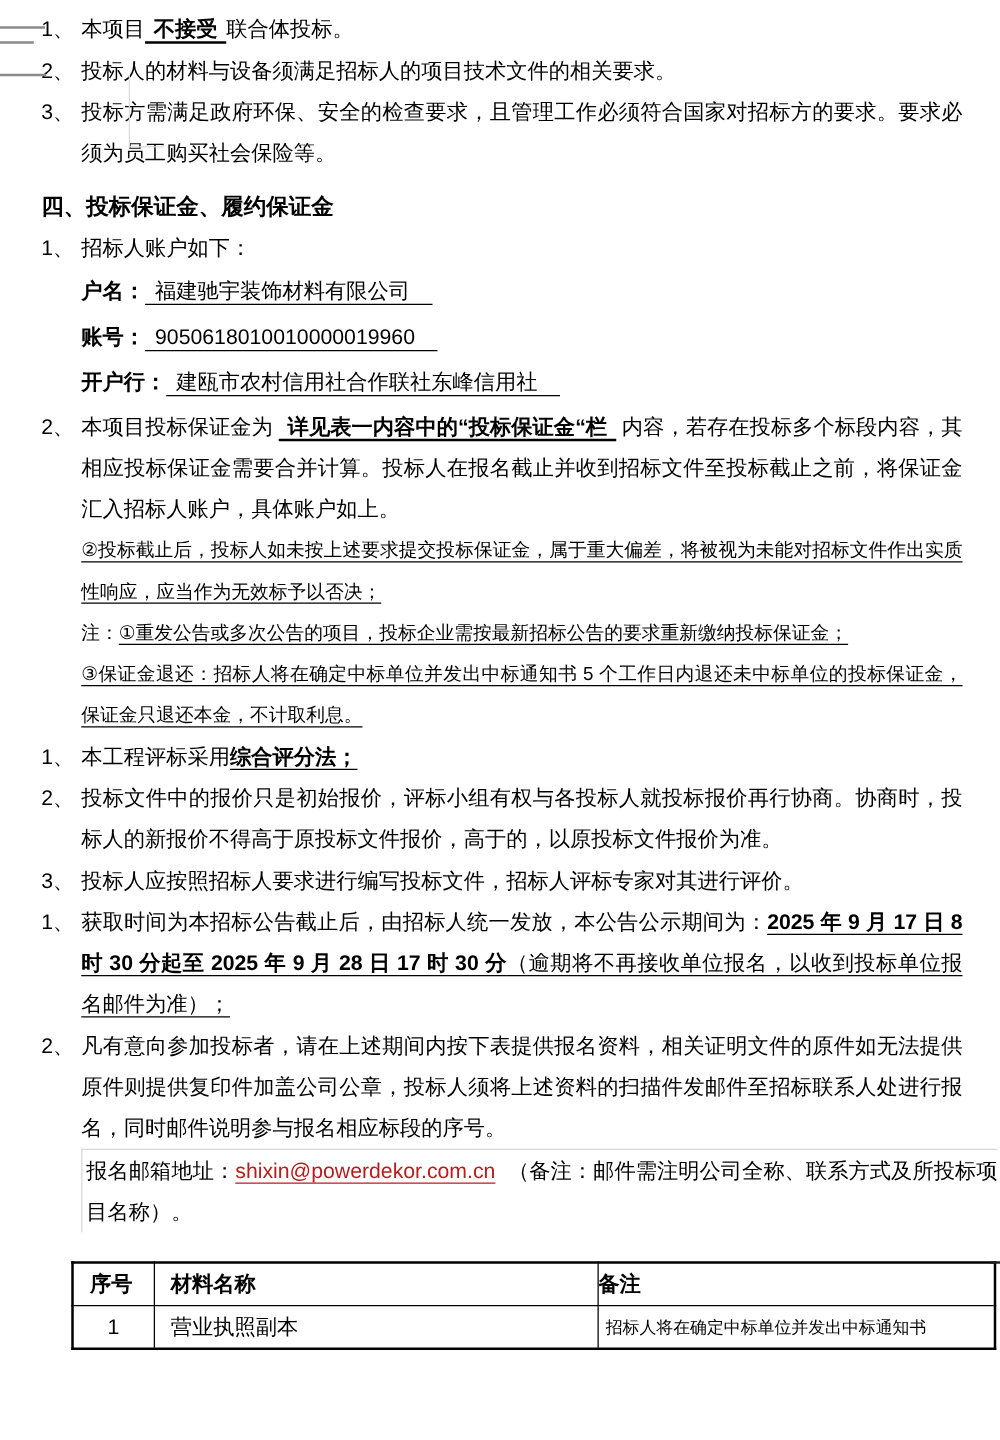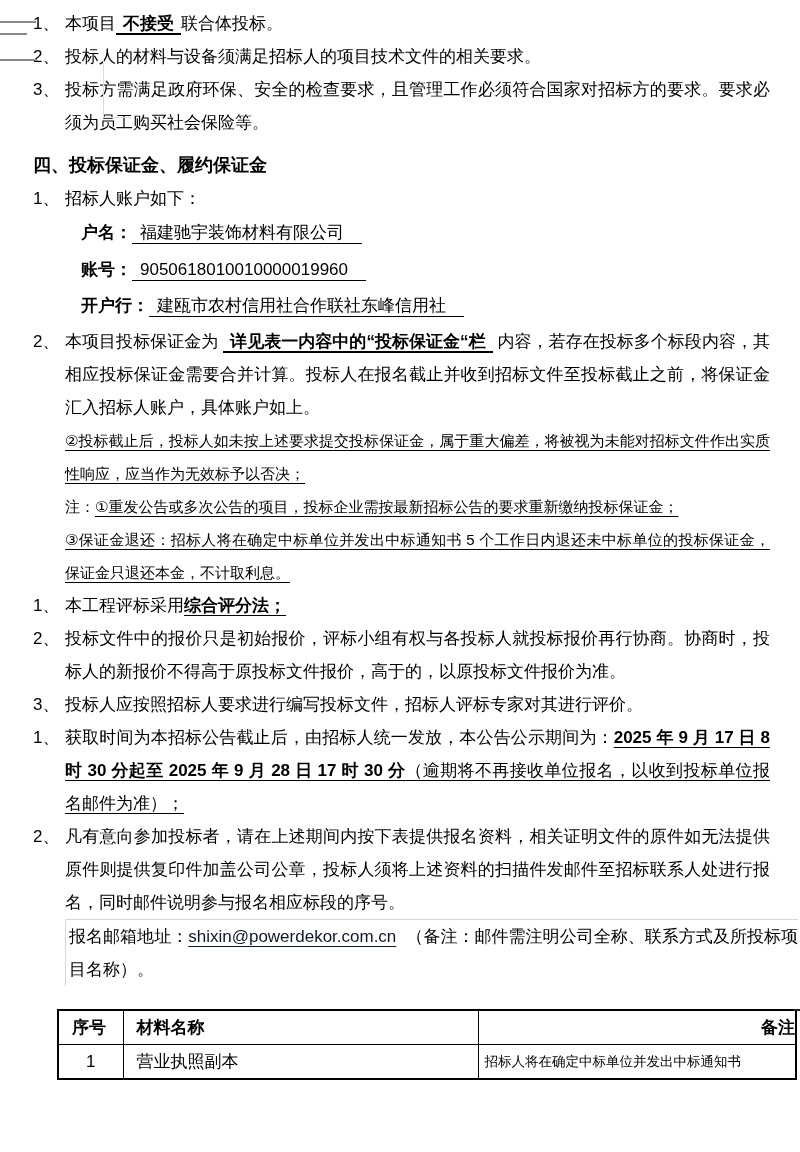--- a/index.html
+++ b/index.html
@@ -10,35 +10,35 @@
   .li { display:flex; }
   .num { flex:0 0 32px; }
   .bd { flex:1; text-align:justify; }
 
   .hd { font-size:18px; line-height:34px; font-weight:700; margin-top:9px; }
 
   .b { font-weight:700; }
   .u { text-decoration:underline; text-underline-offset:4px; }
   .upad { font-weight:700; border-bottom:2px solid #000; padding:0 7px; }
 
-  .account { margin-left:48px; line-height:36.5px; }
+  .account { margin-left:32px; line-height:36.5px; }
   .account .lbl { font-weight:700; }
   .account .val { border-bottom:1.5px solid #000; padding:0 18px 1px 8px; }
 
   .note { margin-left:32px; font-size:15px; text-align:justify; }
 
   .email-block { position:relative; margin-left:32px; margin-right:-28px; border-top:1px solid #d8d8d8;
                  border-left:1px solid #d8d8d8; padding-left:3px; text-align:justify; }
   .email-link { text-decoration:underline; text-underline-offset:4px; margin-right:10px; cursor:pointer; }
 
   .tbl-wrap { position:relative; margin:23px 0 0 24px; width:738px; }
   table { border-collapse:collapse; width:738px; border:2px solid #000; table-layout:fixed; }
   th, td { border:1px solid #000; overflow:hidden; white-space:nowrap; }
   th { height:34px; font-size:17px; font-weight:700; text-align:left; padding-left:13px; }
-  th.center { text-align:right; padding-left:0; }
+  th.center { text-align:left; padding-left:0; }
   td { height:32px; font-size:17px; }
   .col1 { width:65px; }
   .col2 { width:355px; }
   .col3 { width:318px; }
   td.cell-idx { text-align:center; }
   td.cell-name { padding-left:13px; }
   td.cell-remark { font-size:13.5px; padding-left:6px; }
   .overhang { position:absolute; top:0; left:736px; width:9px; height:2px; background:#222; }
 
   .artifact { position:absolute; background:#8a8a8a; }
@@ -134,21 +134,21 @@
       <div class="bd">
         <span>获取时间为本招标公告截止后，由招标人统一发放，本公告公示期间为：</span><span class="b u">2025 年 9 月 17 日 8 时 30 分起至 2025 年 9 月 28 日 17 时 30 分</span><span class="u">（逾期将不再接收单位报名，以收到投标单位报名邮件为准）；</span>
       </div>
     </div>
     <div class="li">
       <span class="num">2、</span>
       <div class="bd">凡有意向参加投标者，请在上述期间内按下表提供报名资料，相关证明文件的原件如无法提供原件则提供复印件加盖公司公章，投标人须将上述资料的扫描件发邮件至招标联系人处进行报名，同时邮件说明参与报名相应标段的序号。</div>
     </div>
 
     <div class="email-block">
-      <span>报名邮箱地址：</span><a class="email-link" style="color: #0f172a;">shixin@powerdekor.com.cn</a><span>（备注：邮件需注明公司全称、联系方式及所投标项目名称）。</span>
+      <span>报名邮箱地址：</span><a class="email-link" style="color: #b91c1c;">shixin@powerdekor.com.cn</a><span>（备注：邮件需注明公司全称、联系方式及所投标项目名称）。</span>
     </div>
 
     <div class="tbl-wrap">
       <table>
         <colgroup>
             <col class="col1">
             <col class="col2">
             <col class="col3">
           </colgroup>
         <tbody>

